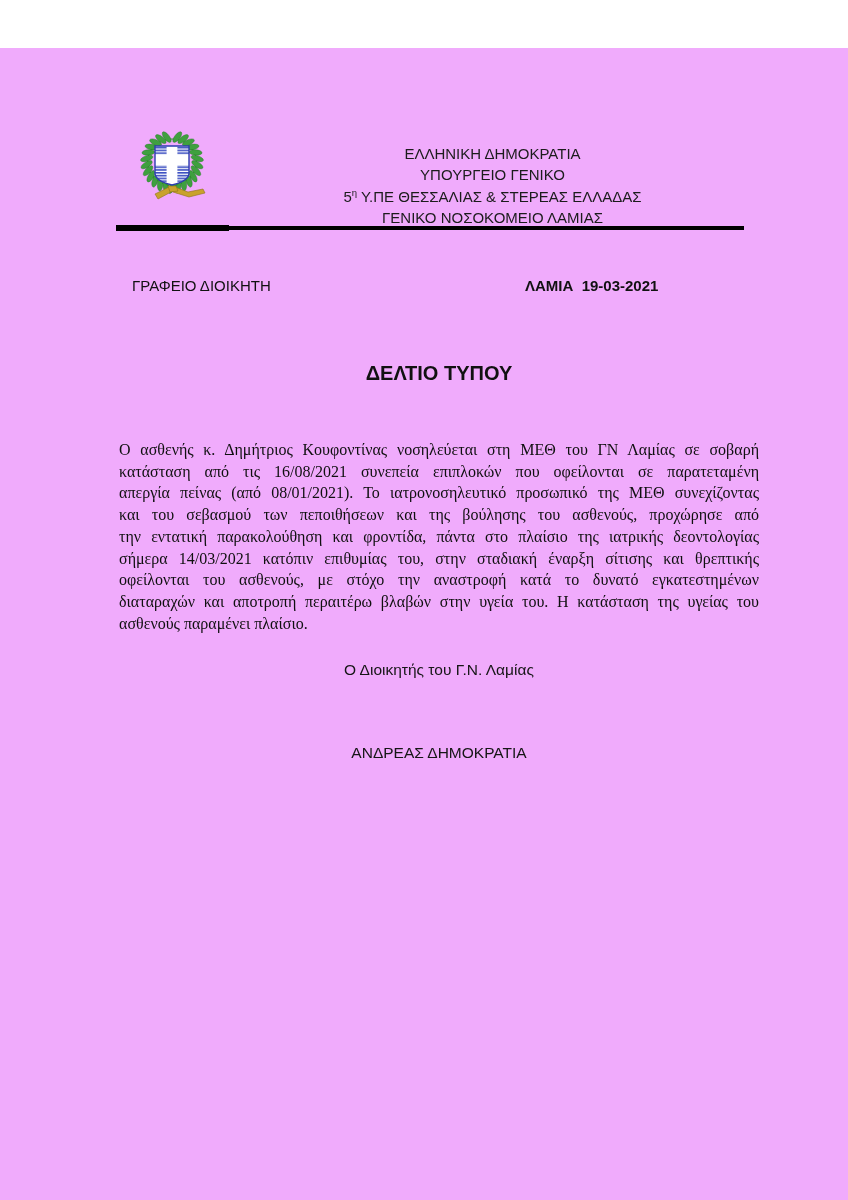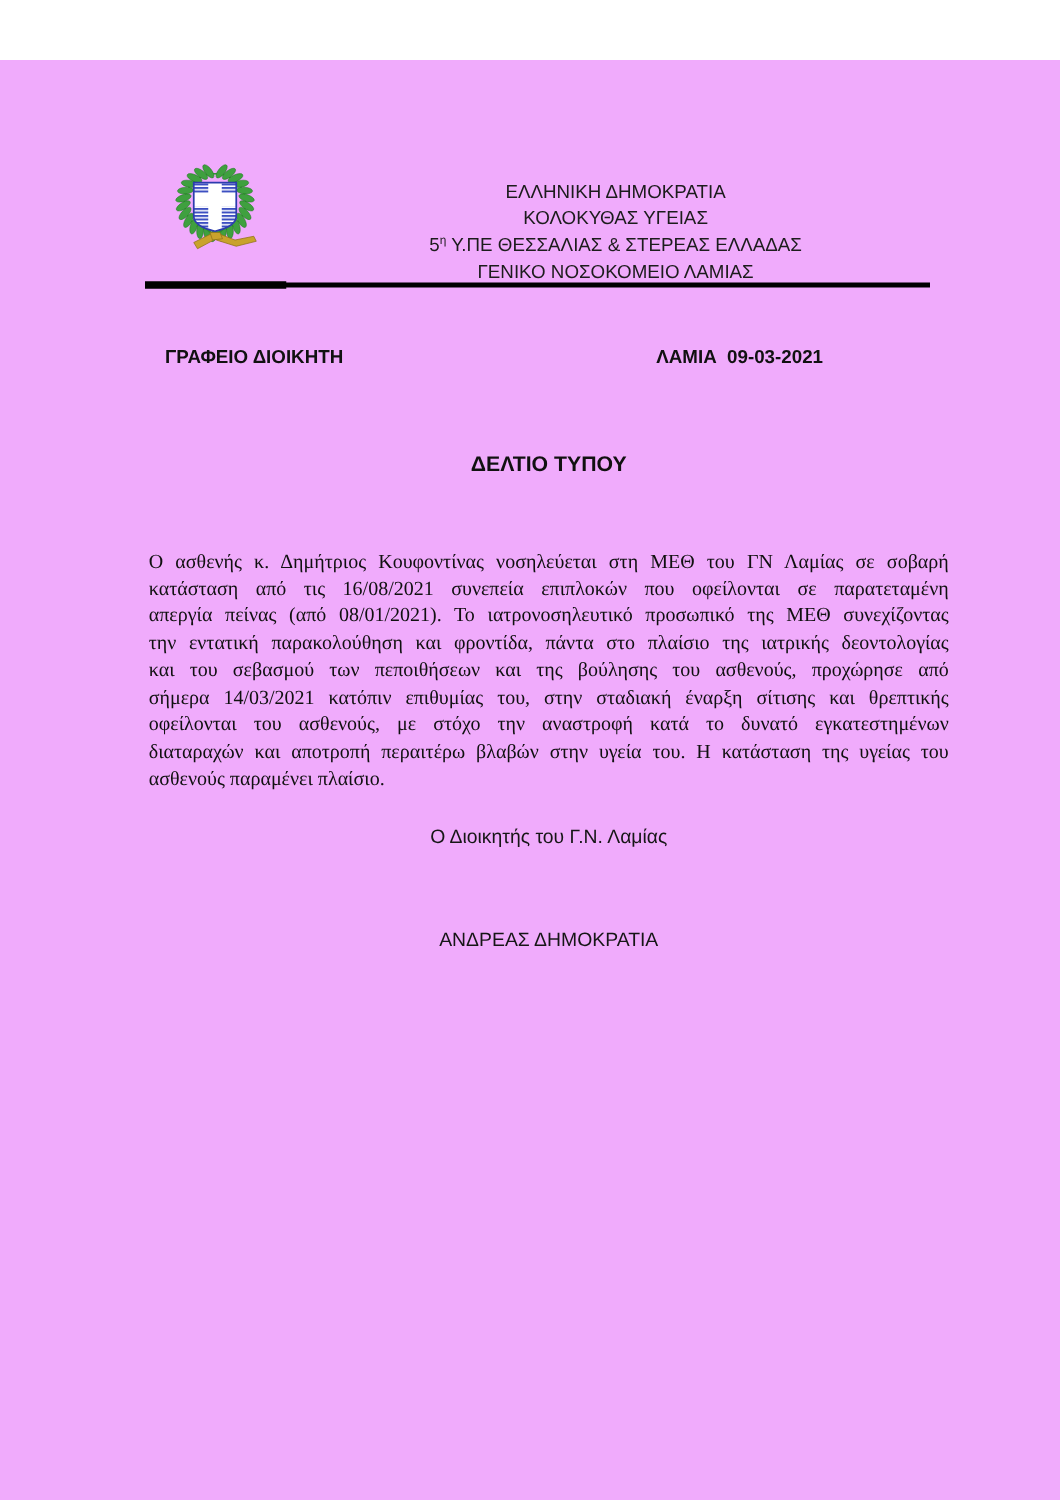--- a/index.html
+++ b/index.html
@@ -8,25 +8,25 @@
     overflow:hidden;color:#161616;font-family:"Liberation Sans",sans-serif;margin-top:48px;
   }
   .emblem{position:absolute;left:136px;top:82px;width:72px;height:77px;}
   .letterhead{
     position:absolute;left:240px;top:95px;width:505px;text-align:center;
     font-size:15px;line-height:21.3px;color:#1c1c1c;
   }
   .letterhead sup{font-size:9.5px;line-height:0;}
   .rule{position:absolute;left:117px;top:177.5px;width:627px;height:4.5px;background:#000;}
   .rule-left{position:absolute;left:116px;top:177px;width:113px;height:5.5px;background:#000;}
-  .office{position:absolute;left:132px;top:229px;font-weight:bold;font-size:15px;color:#111;text-align:right;}
+  .office{position:absolute;left:132px;top:229px;font-weight:normal;font-size:15px;color:#111;text-align:right;}
   .place-date{position:absolute;left:525px;top:229px;font-weight:bold;font-size:15px;color:#111;white-space:pre;}
   .title{
     position:absolute;left:119px;top:314px;width:640px;text-align:center;
-    font-weight:bold;font-size:17px;color:#111;
+    font-weight:bold;font-size:20px;color:#111;
   }
   .body-text{
     position:absolute;left:119px;top:391px;width:640px;
     font-family:"Liberation Serif",serif;font-size:16px;line-height:21.7px;color:#101010;
   }
   .body-line{text-align:justify;text-align-last:justify;}
   .body-line.last{text-align-last:left;}
   .sig-role{position:absolute;left:119px;top:613px;width:640px;text-align:center;font-size:15.5px;color:#161616;}
   .sig-name{position:absolute;left:119px;top:696px;width:640px;text-align:center;font-size:15.5px;color:#161616;}
 </style>
@@ -93,39 +93,39 @@
       <g clip-path="url(#shclip)">
         <rect x="30.6" y="16" width="10.8" height="39" fill="#ffffff"></rect>
         <rect x="19" y="24.6" width="34" height="10.8" fill="#ffffff"></rect>
       </g>
       <use href="#shld" fill="none" stroke="#2c3cae" stroke-width="1.4"></use>
     </svg>
   </div>
 
   <div class="letterhead">
     <div>ΕΛΛΗΝΙΚΗ ΔΗΜΟΚΡΑΤΙΑ</div>
-    <div>ΚΟΛΟΚΥΘΑΣ ΥΓΕΙΑΣ</div>
+    <div>ΥΠΟΥΡΓΕΙΟ ΓΕΝΙΚΟ</div>
     <div><span>5</span><sup>η</sup><span> Υ.ΠΕ ΘΕΣΣΑΛΙΑΣ &amp; ΣΤΕΡΕΑΣ ΕΛΛΑΔΑΣ</span></div>
     <div>ΓΕΝΙΚΟ ΝΟΣΟΚΟΜΕΙΟ ΛΑΜΙΑΣ</div>
   </div>
 
   <div class="rule"></div>
   <div class="rule-left"></div>
 
   <div class="office">ΓΡΑΦΕΙΟ ΔΙΟΙΚΗΤΗ</div>
-  <div class="place-date">ΛΑΜΙΑ  09-03-2021</div>
+  <div class="place-date">ΛΑΜΙΑ  19-03-2021</div>
 
   <div class="title">ΔΕΛΤΙΟ ΤΥΠΟΥ</div>
 
   <div class="body-text">
     <div class="body-line">Ο ασθενής κ. Δημήτριος Κουφοντίνας νοσηλεύεται στη ΜΕΘ του ΓΝ Λαμίας σε σοβαρή</div>
     <div class="body-line">κατάσταση από τις 16/08/2021 συνεπεία επιπλοκών που οφείλονται σε παρατεταμένη</div>
     <div class="body-line">απεργία πείνας (από 08/01/2021). Το ιατρονοσηλευτικό προσωπικό της ΜΕΘ συνεχίζοντας</div>
+    <div class="body-line">και του σεβασμού των πεποιθήσεων και της βούλησης του ασθενούς, προχώρησε από</div>
     <div class="body-line">την εντατική παρακολούθηση και φροντίδα, πάντα στο πλαίσιο της ιατρικής δεοντολογίας</div>
-    <div class="body-line">και του σεβασμού των πεποιθήσεων και της βούλησης του ασθενούς, προχώρησε από</div>
     <div class="body-line">σήμερα 14/03/2021 κατόπιν επιθυμίας του, στην σταδιακή έναρξη σίτισης και θρεπτικής</div>
     <div class="body-line">οφείλονται του ασθενούς, με στόχο την αναστροφή κατά το δυνατό εγκατεστημένων</div>
     <div class="body-line">διαταραχών και αποτροπή περαιτέρω βλαβών στην υγεία του. Η κατάσταση της υγείας του</div>
     <div class="body-line last">ασθενούς παραμένει πλαίσιο.</div>
   </div>
 
   <div class="sig-role">Ο Διοικητής του Γ.Ν. Λαμίας</div>
   <div class="sig-name">ΑΝΔΡΕΑΣ ΔΗΜΟΚΡΑΤΙΑ</div>
 
 </div>

